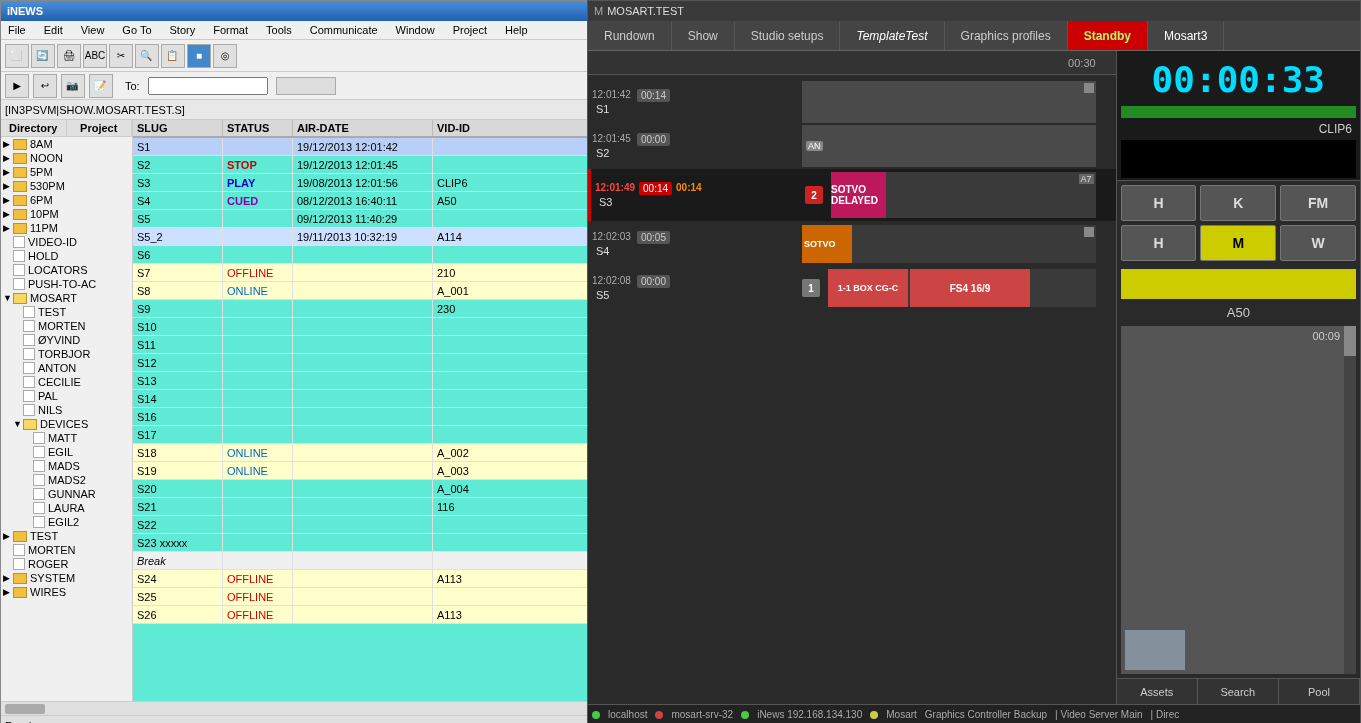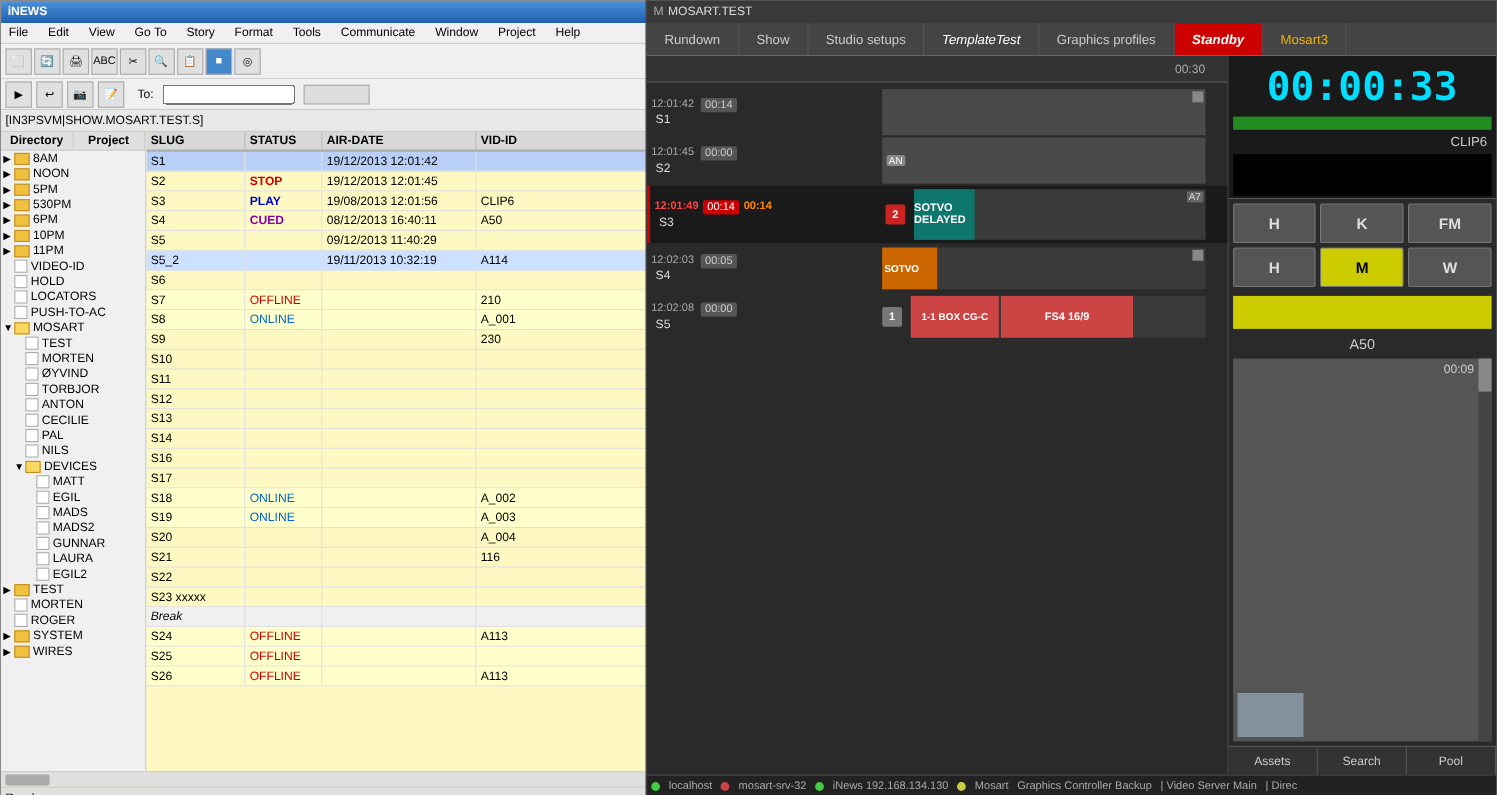--- a/index.html
+++ b/index.html
@@ -4,21 +4,21 @@
   <style>
     * { margin: 0; padding: 0; box-sizing: border-box; }
     body { font-family: 'Segoe UI', Tahoma, Geneva, Verdana, sans-serif; font-size: 11px; background: #c0c0c0; overflow: hidden; }
 
     
     #inews-window {
       position: absolute;
       top: 0; left: 0;
       width: 646px;
       height: 723px;
-      background: #fef9c3;
+      background: #5eead4;
       border: 1px solid #888;
     }
 
     #inews-titlebar {
       background: linear-gradient(to bottom, #4a90d9, #2060b0);
       color: white;
       padding: 2px 6px;
       font-size: 11px;
       font-weight: bold;
       height: 20px;
@@ -267,25 +267,24 @@
       display: flex;
       align-items: center;
       color: #ccc;
       font-size: 12px;
       cursor: pointer;
       border-right: 1px solid #555;
     }
     .mosart-nav-item.active-template { font-style: italic; color: #fff; }
     .mosart-nav-item.active-standby {
       background: #cc0000;
-      color: #ffffff;
+      color: #bef264;
       font-weight: bold;
-      font-style: italic;
-    }
-    .mosart-nav-item.mosart3 { color: #eab308; }
+    }
+    .mosart-nav-item.mosart3 { color: #ffffff; }
 
     #mosart-main {
       display: flex;
       height: calc(723px - 20px - 30px - 20px);
     }
 
     
     #timeline-area {
       width: 530px;
       background: #2a2a2a;
@@ -536,21 +535,21 @@
       padding: 0 2px;
       border-radius: 2px;
     }
 
     .sotvo-block {
       position: absolute;
       left: 0;
       top: 0;
       width: 55px;
       height: 100%;
-      background: #0f766e;
+      background: #be185d;
       display: flex;
       align-items: center;
       justify-content: center;
       color: white;
       font-size: 10px;
       font-weight: bold;
     }
 
     .a7-badge {
       position: absolute;

